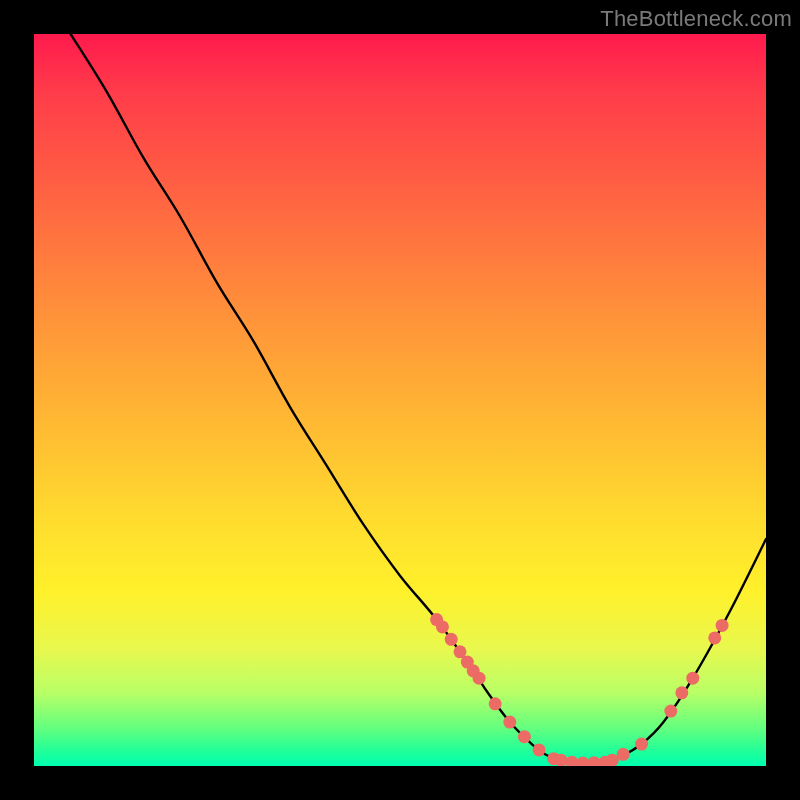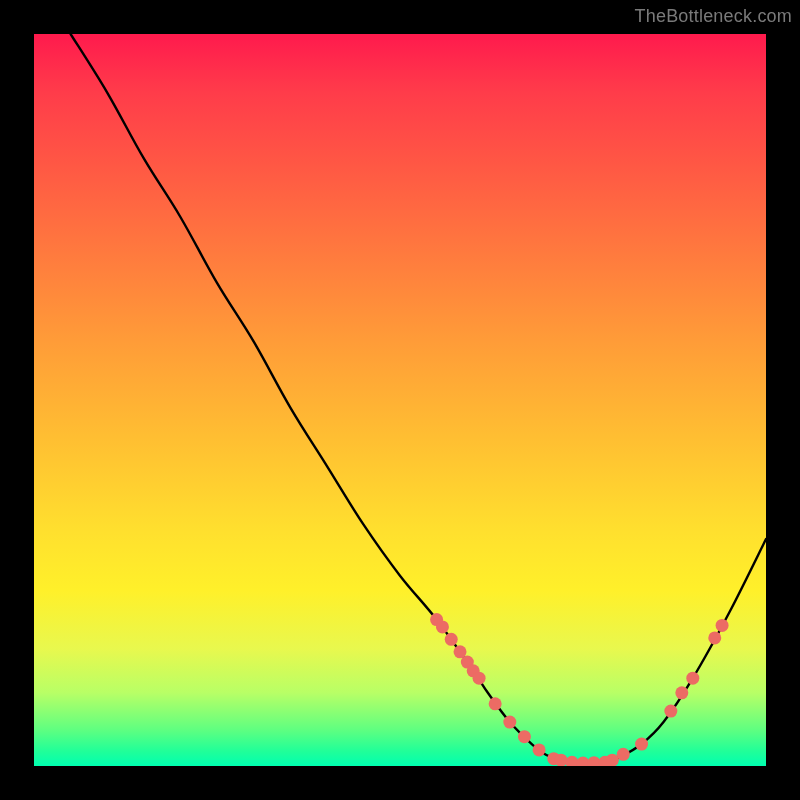--- a/index.html
+++ b/index.html
@@ -47,21 +47,21 @@
       #60ff80 95%,
       #20ff99 98%,
       #00ffb0 100%
     );
   }
   .watermark {
     position: absolute;
     top: 6px;
     right: 8px;
     color: #7a7a7a;
-    font-size: 18px;
+    font-size: 22px;
     font-weight: 500;
     letter-spacing: 0.2px;
   }
   svg.curve {
     position: absolute;
     left: 0;
     top: 0;
     width: 732px;
     height: 732px;
   }

